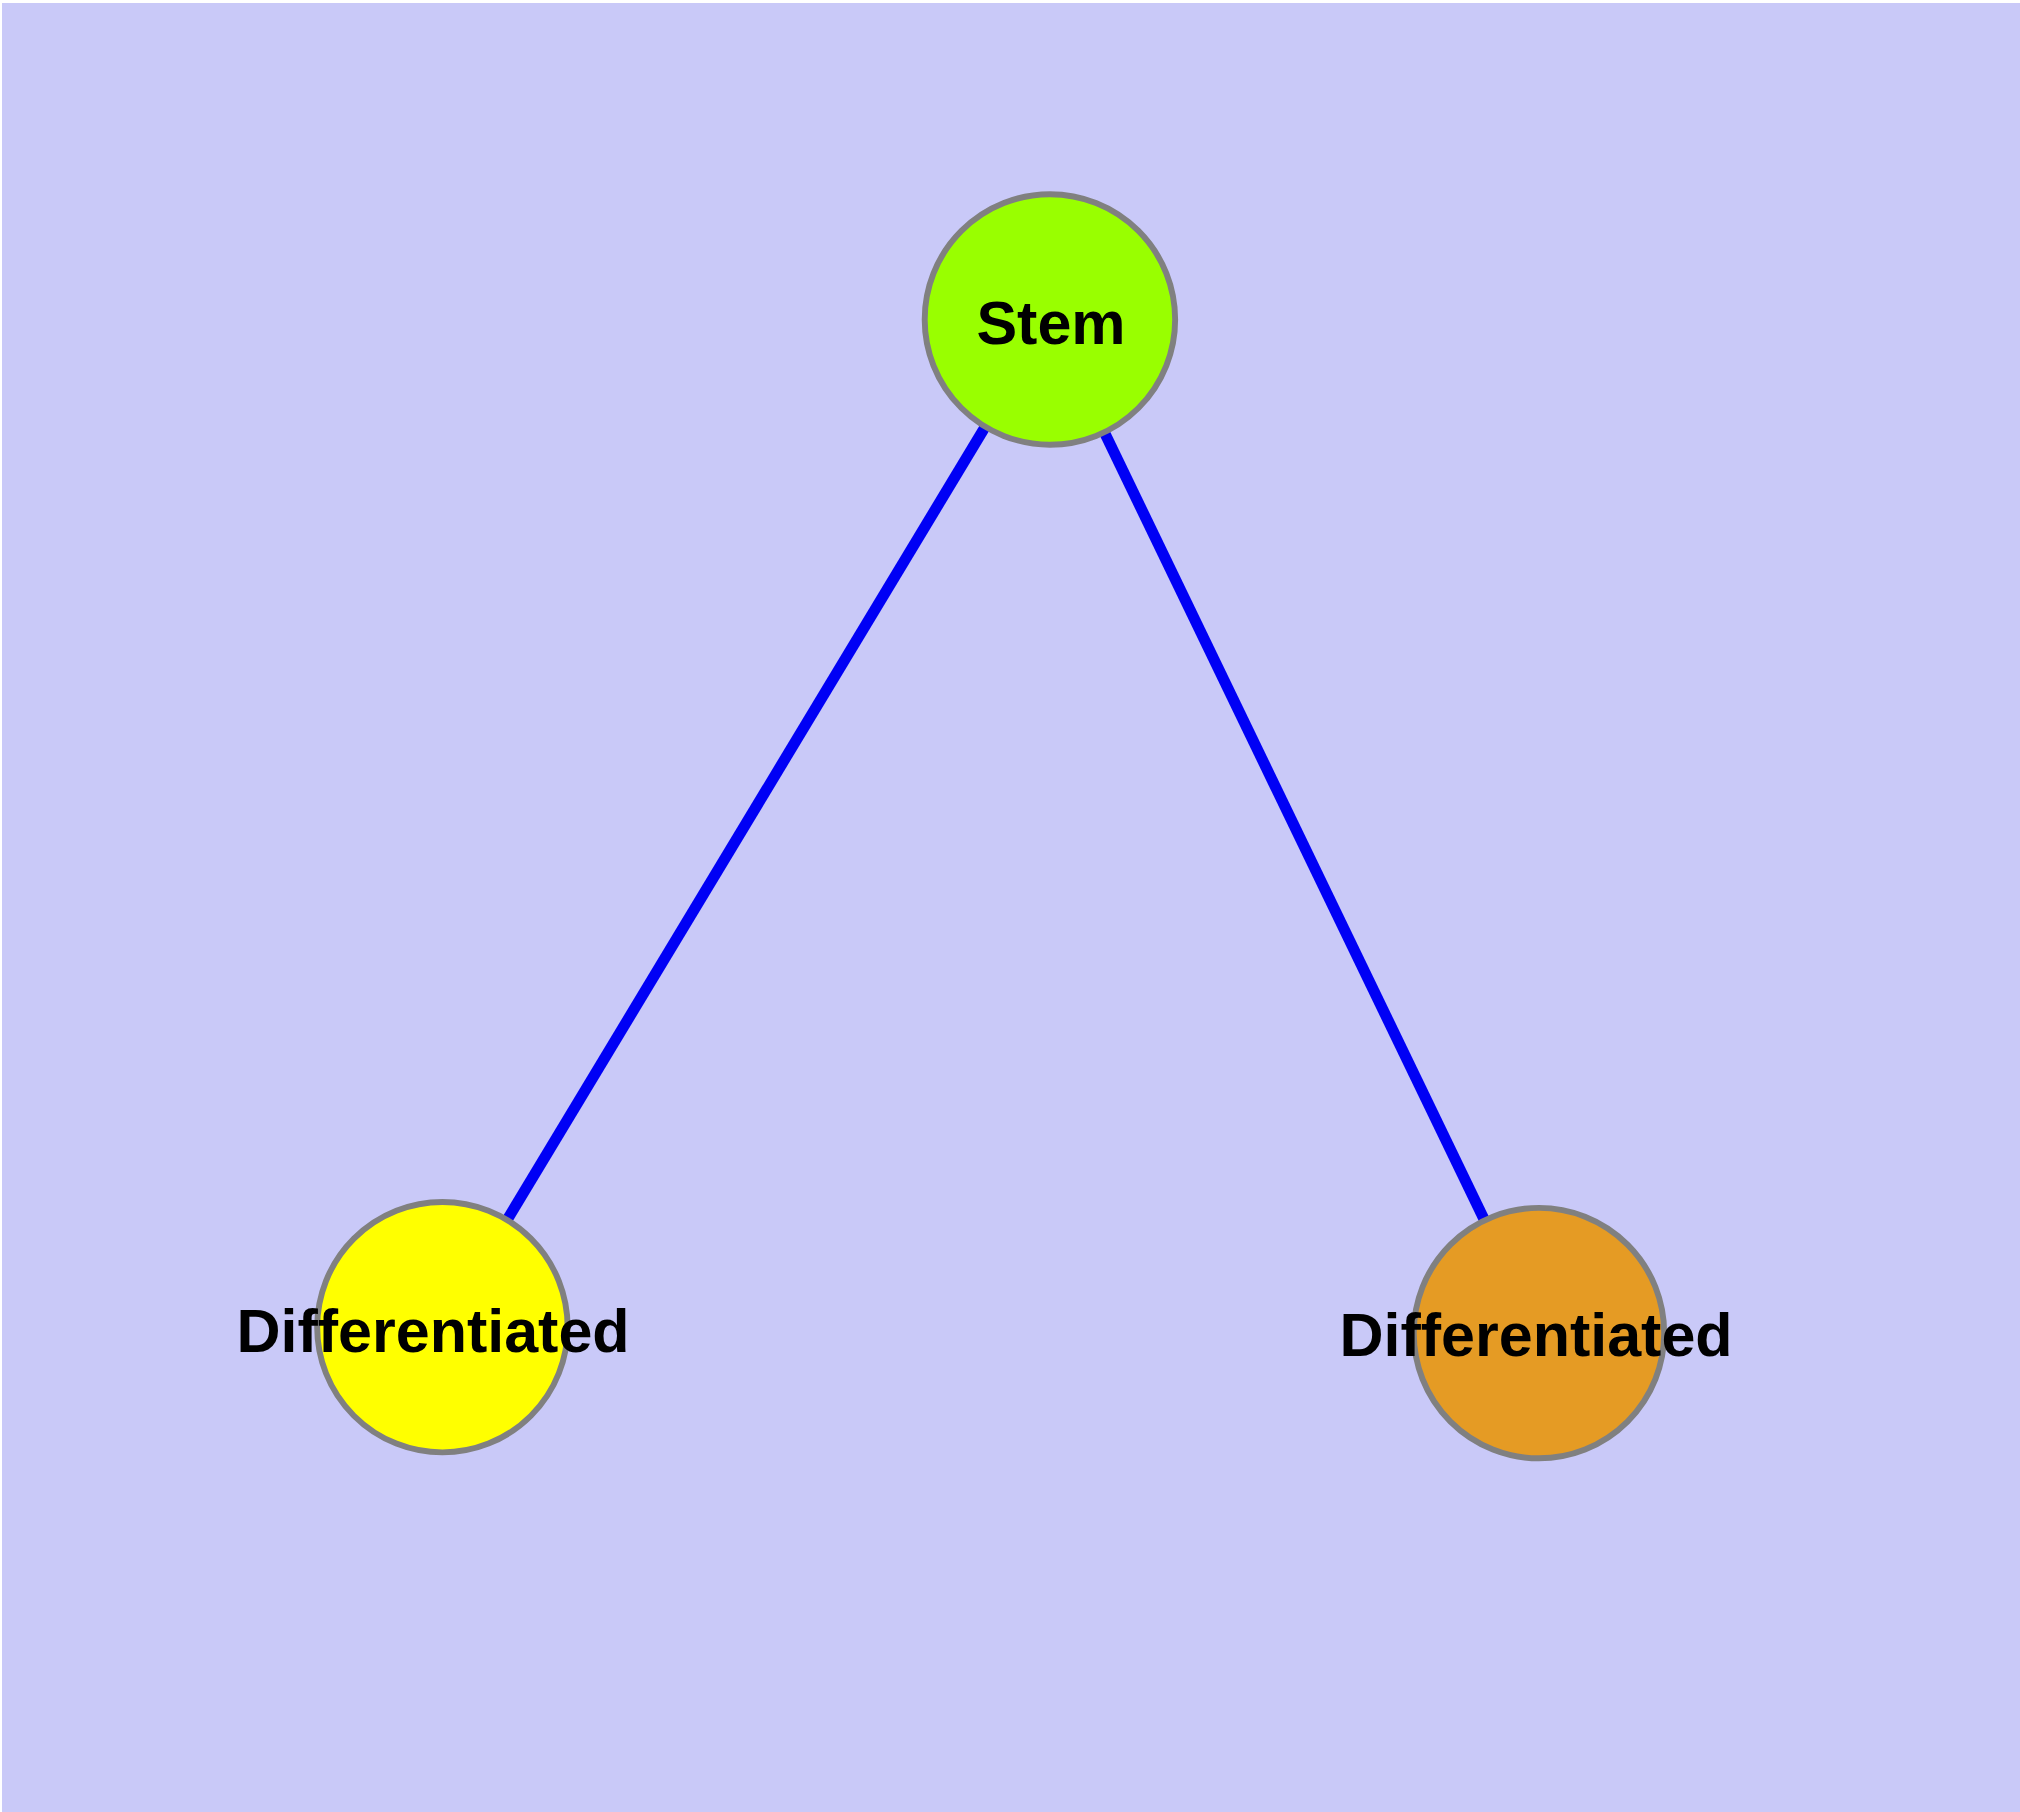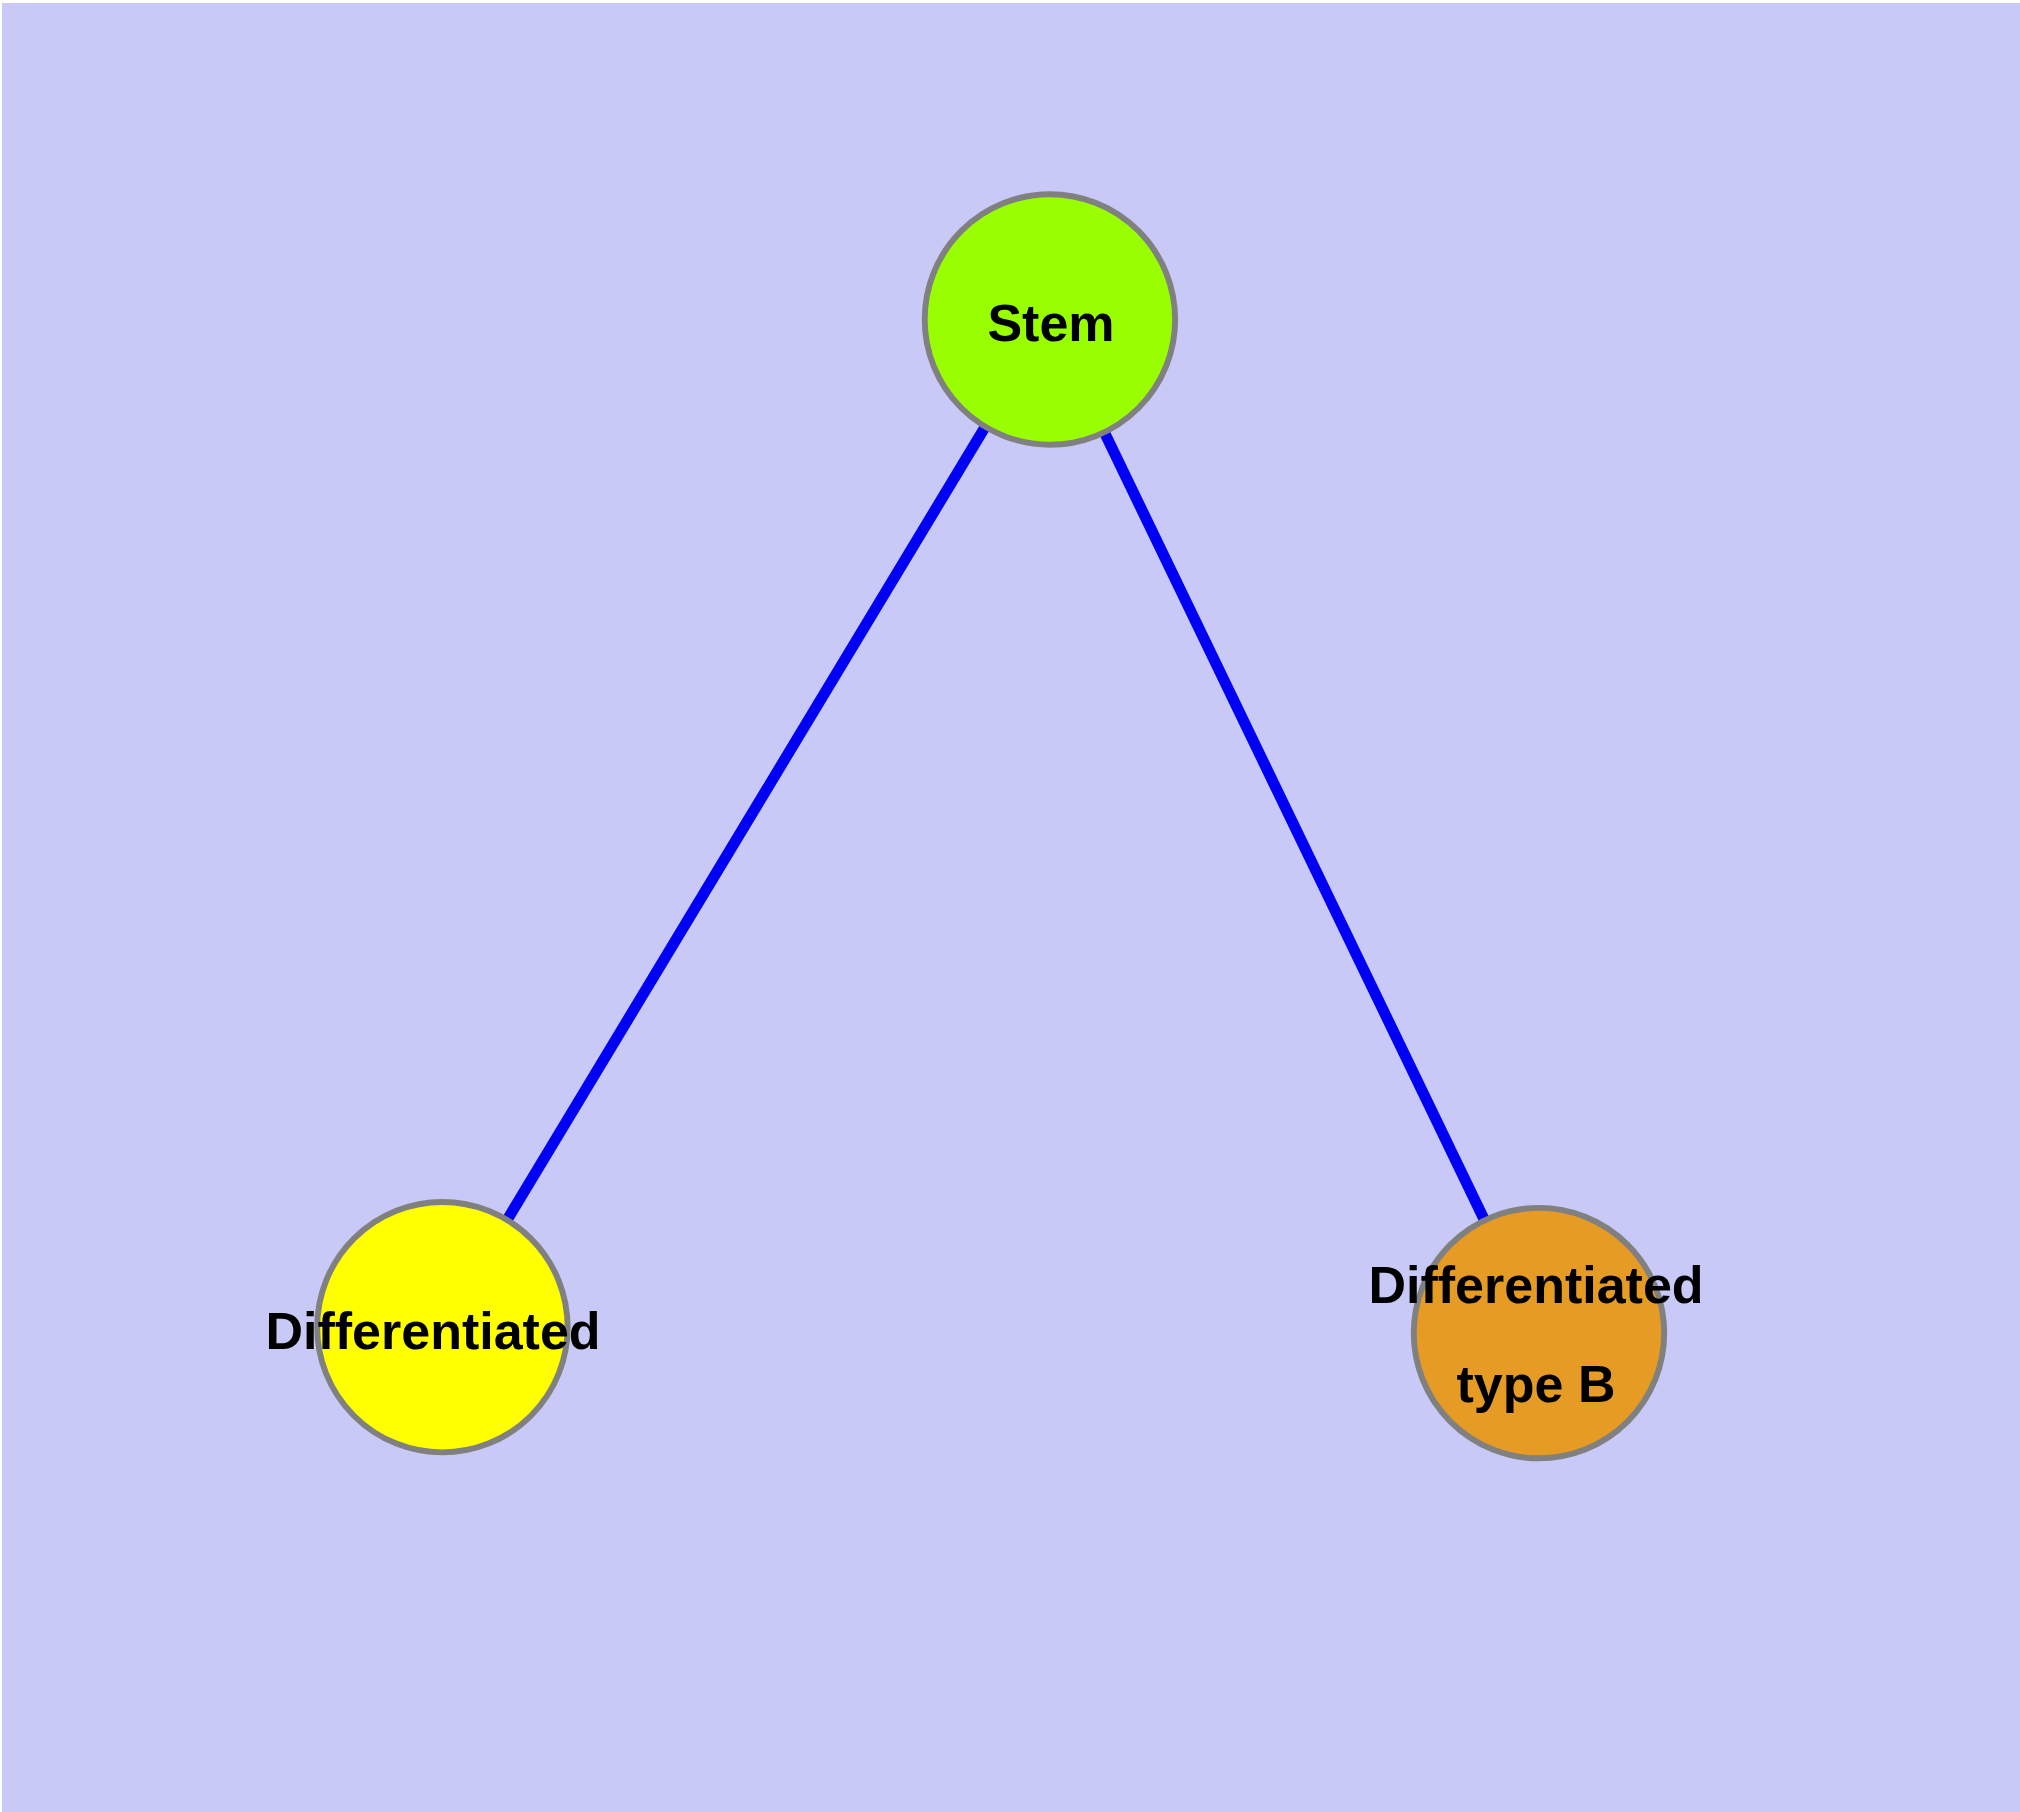--- a/index.html
+++ b/index.html
@@ -26,21 +26,21 @@
     position: absolute;
     left: 0;
     top: 0;
     width: 100%;
     height: 100%;
   }
   .node-label {
     position: absolute;
     transform: translate(-50%, -50%);
     text-align: center;
-    font-size: 52px;
+    font-size: 61px;
     font-weight: bold;
     line-height: 99px;
     white-space: nowrap;
     color: #000000;
   }
   .node-label .label-line {
     display: block;
   }
   .label-stem  { left: 1049px; top: 320px; }
   .label-a     { left: 431px;  top: 1328px; }
@@ -64,17 +64,16 @@
   <div class="node-label label-stem" style="color: rgb(0, 0, 0);">
     <span class="label-line">Stem</span>
   </div>
 
   <div class="node-label label-a" style="color: rgb(0, 0, 0);">
     <span class="label-line">Differentiated</span>
   </div>
 
   <div class="node-label label-b" style="color: rgb(0, 0, 0);">
     <span class="label-line">Differentiated</span>
-    <span class="label-line">type B</span>
   </div>
 
 </div>
 
 
 </body></html>

